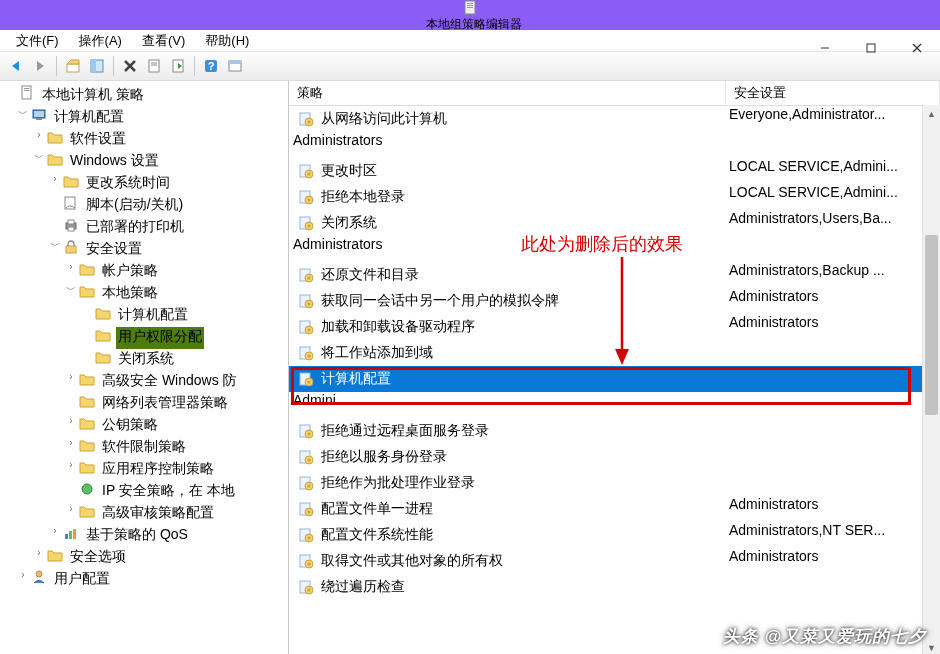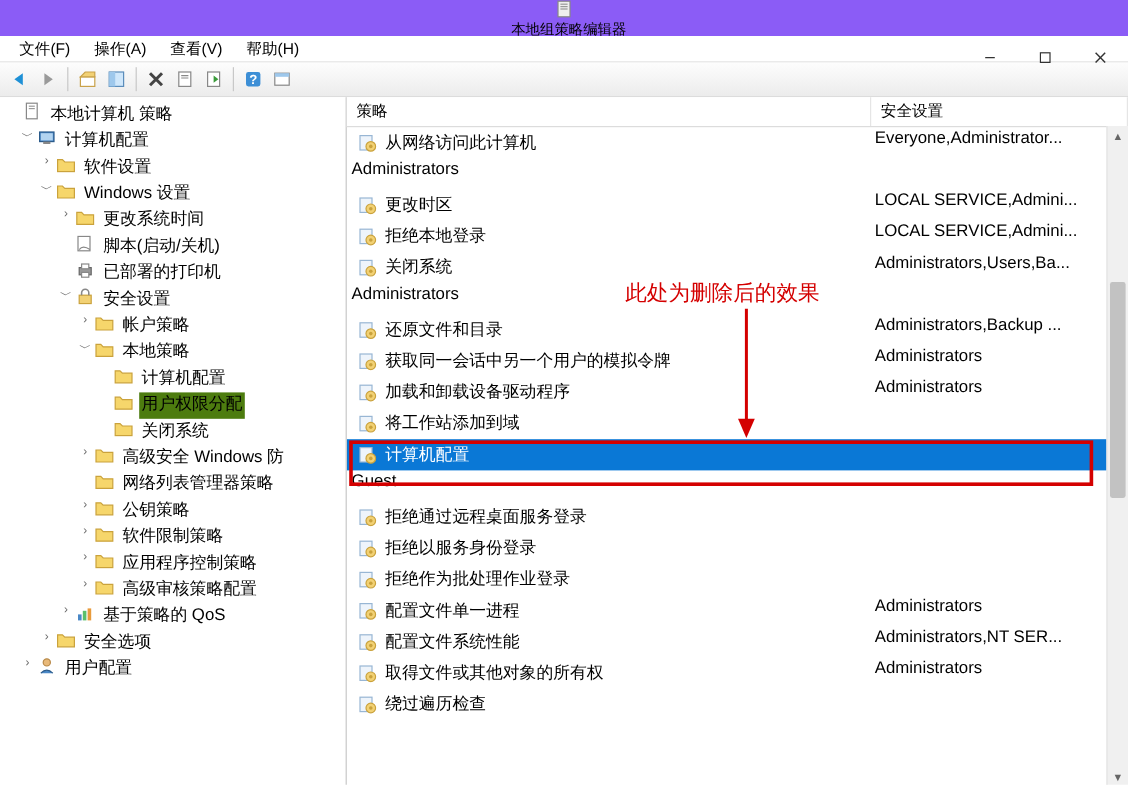--- a/index.html
+++ b/index.html
@@ -455,20 +455,29 @@
       <div class="t-row" style="padding-left:62px">
         <span class="t-toggle">›</span>
         <span class="t-icon folder-icon">
             <svg width="16" height="14">
               <path d="M1 3 L5 3 L7 5 L15 5 L15 13 L1 13 Z" fill="#f6d66b" stroke="#caa23c"></path>
             </svg>
           </span>
         <span class="t-label">应用程序控制策略</span>
       </div>
       <div class="t-row" style="padding-left:62px">
+        <span class="t-toggle"></span>
+        <span class="t-icon">
+            <svg width="16" height="14">
+              <circle cx="8" cy="7" r="5" fill="#5bbf6a" stroke="#2e8b3d"></circle>
+            </svg>
+          </span>
+        <span class="t-label">IP 安全策略，在 本地</span>
+      </div>
+      <div class="t-row" style="padding-left:62px">
         <span class="t-toggle">›</span>
         <span class="t-icon folder-icon">
             <svg width="16" height="14">
               <path d="M1 3 L5 3 L7 5 L15 5 L15 13 L1 13 Z" fill="#f6d66b" stroke="#caa23c"></path>
             </svg>
           </span>
         <span class="t-label">高级审核策略配置</span>
       </div>
       <div class="t-row" style="padding-left:46px">
         <span class="t-toggle">›</span>
@@ -626,21 +635,21 @@
                 <rect x="2" y="2" width="10" height="12" fill="#eef4fb" stroke="#98b6d4"></rect>
                 <circle cx="11" cy="11" r="4" fill="#f2d174" stroke="#caa23c"></circle>
                 <circle cx="11" cy="11" r="1.5" fill="#caa23c"></circle>
               </svg>
             </span>
             <span>计算机配置</span>
           </div>
           <div class="c-setting"></div>
         </div>
         <div class="row">
-          <div class="c-setting">Guest</div>
+          <div class="c-setting">Admini</div>
         </div>
         <div class="row">
           <div class="c-policy">
             <span class="picon">
               <svg width="16" height="16">
                 <rect x="2" y="2" width="10" height="12" fill="#eef4fb" stroke="#98b6d4"></rect>
                 <circle cx="11" cy="11" r="4" fill="#f2d174" stroke="#caa23c"></circle>
                 <circle cx="11" cy="11" r="1.5" fill="#caa23c"></circle>
               </svg>
             </span>
@@ -736,14 +745,15 @@
 
     <div class="red-box" style="left:2px; top:286px; width:614px; height:32px;"></div>
 
     <div class="annotation" style="left:232px; top:151px;">此处为删除后的效果</div>
 
     <svg class="arrow-svg" style="left:318px; top:176px;" width="30" height="110">
       <line x1="15" y1="0" x2="15" y2="95" stroke="#d40000" stroke-width="2.5"></line>
       <polygon points="15,108 8,92 22,92" fill="#d40000"></polygon>
     </svg>
 
+    <div class="watermark">头条 @又菜又爱玩的七夕</div>
   </div>
 </div>
 
 </body></html>

